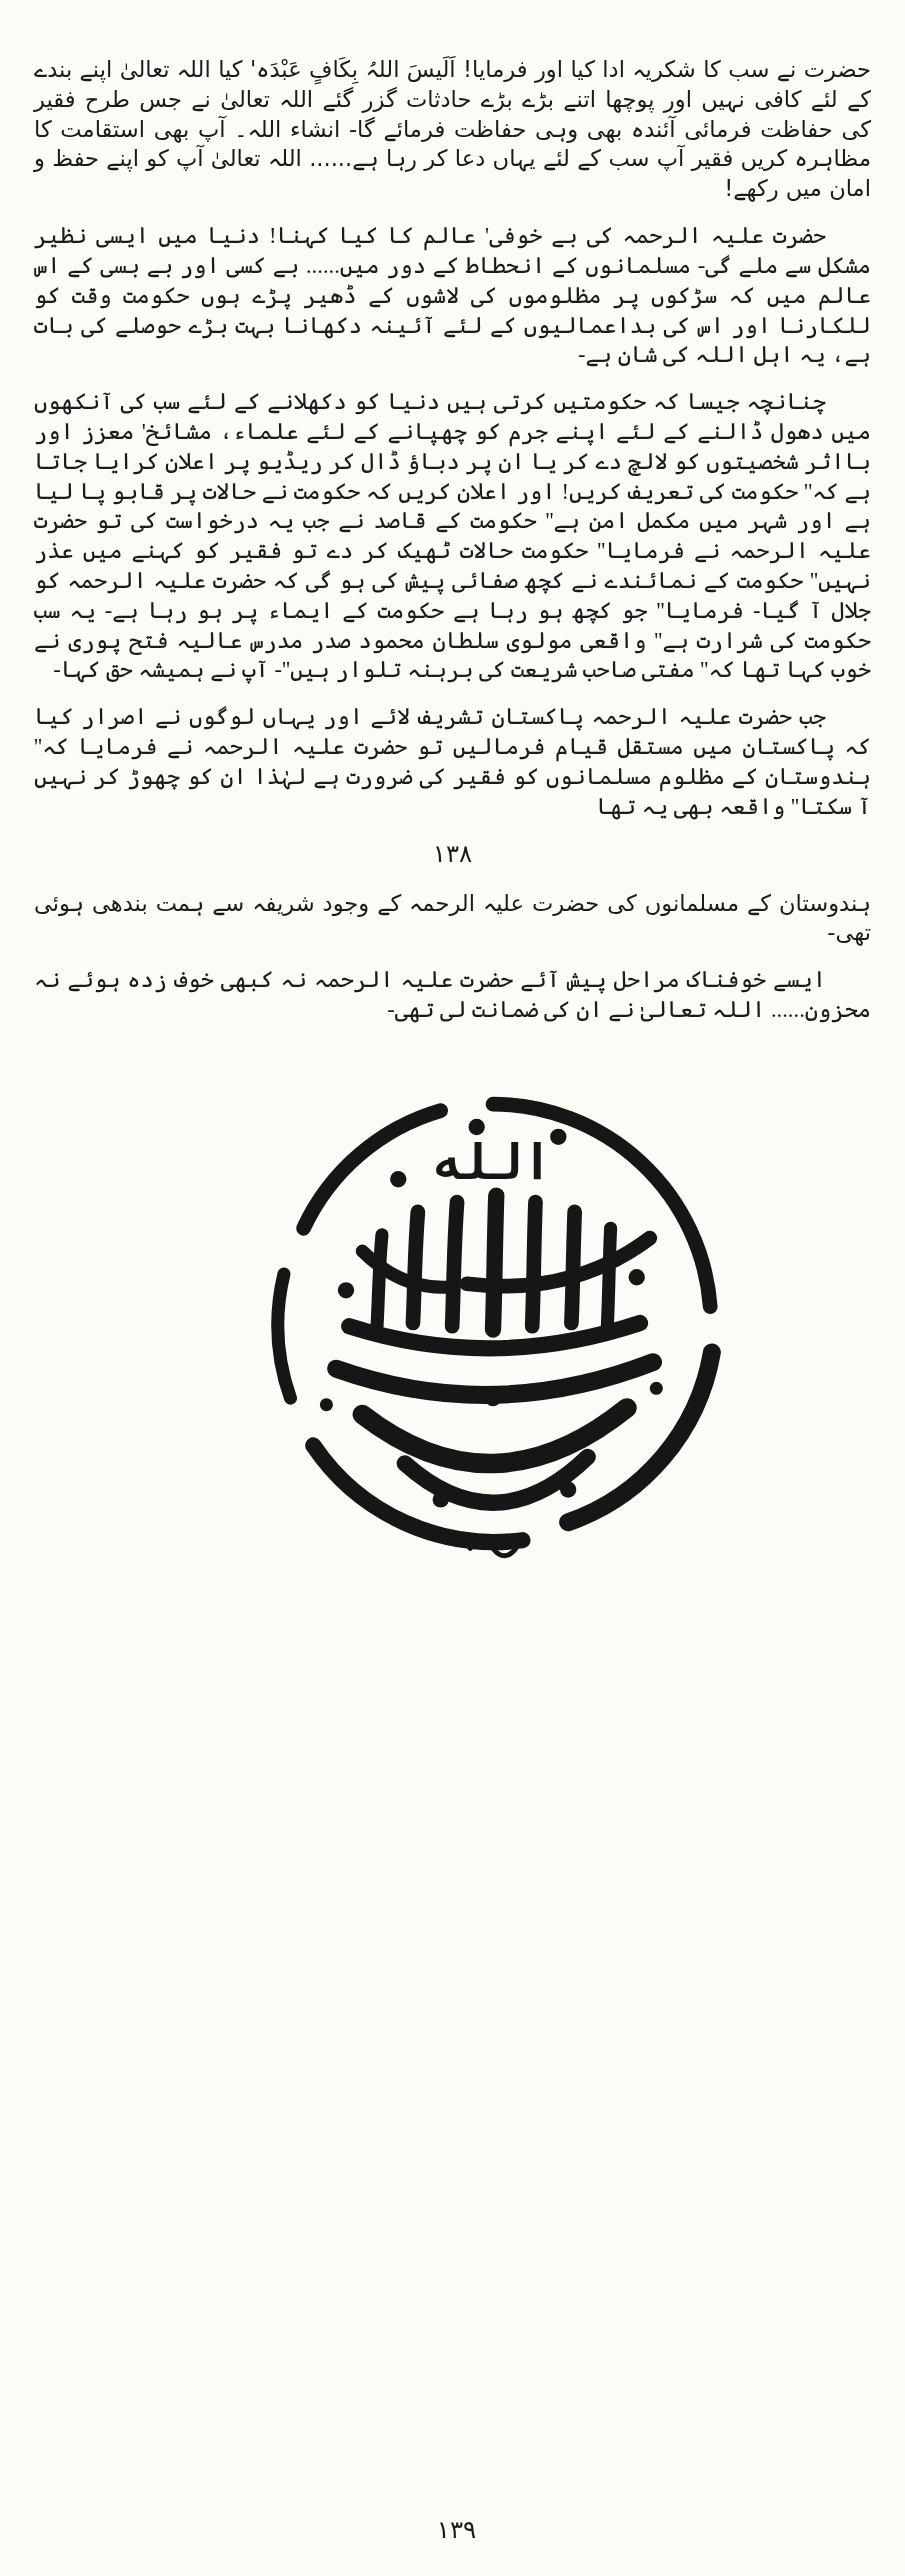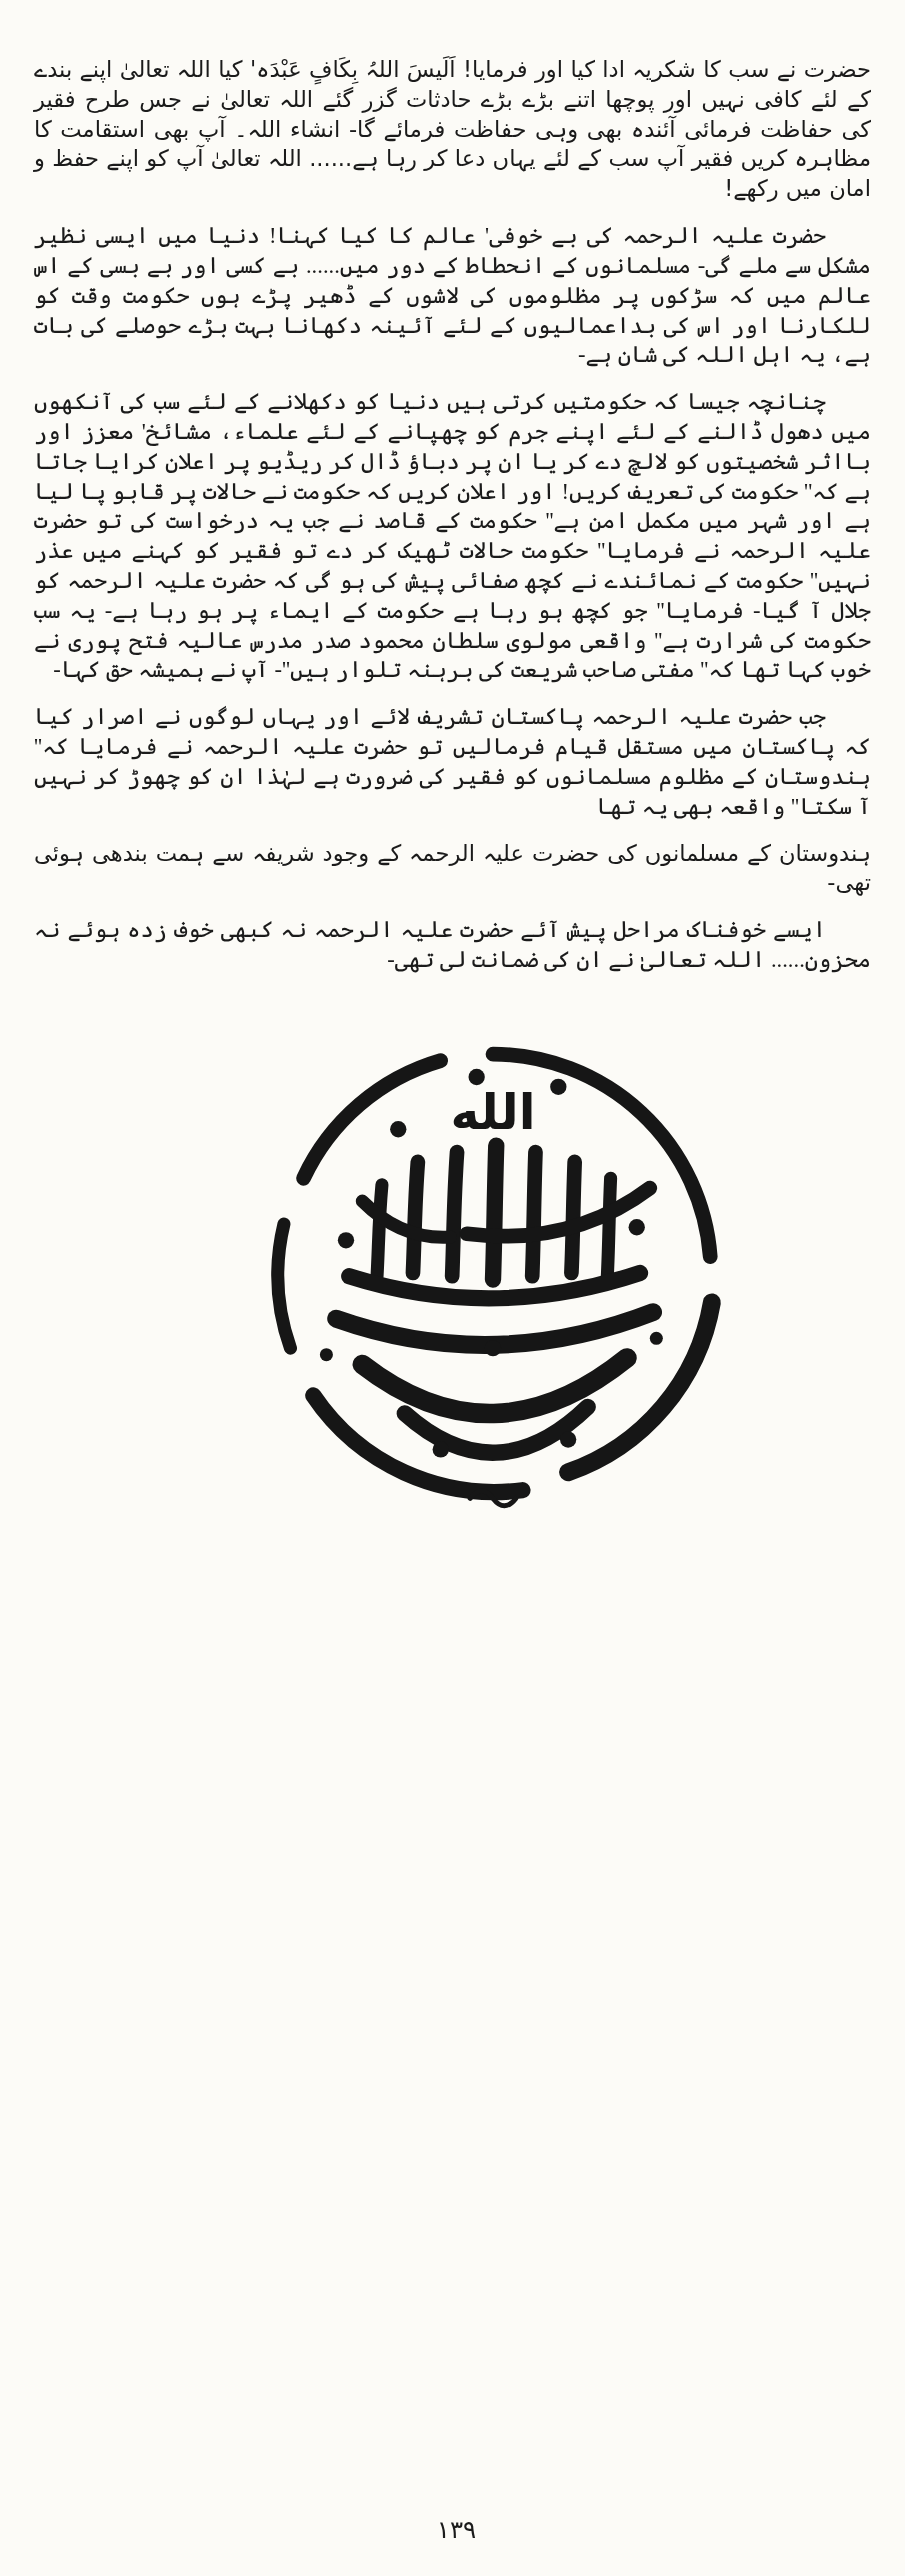--- a/index.html
+++ b/index.html
@@ -49,39 +49,41 @@
     bottom: 32px;
     left: 8px;
     right: 0;
     margin: 0;
   }
   .medallion {
     width: 490px;
     margin: 53px auto 0 auto;
     position: relative;
     left: 40px;
+    font-family: Liberation Mono, monospace;
   }
   .medallion svg {
     display: block;
     width: 100%;
     height: auto;
   }
 </style>
 </head>
 <body>
 
 <div class="page">
 
   <div class="text-block first" dir="rtl">
     <p>حضرت نے سب کا شکریہ ادا کیا اور فرمایا! اَلَیسَ اللہُ بِکَافٍ عَبْدَہ' کیا اللہ تعالیٰ اپنے بندے کے لئے کافی نہیں اور پوچھا اتنے بڑے بڑے حادثات گزر گئے اللہ تعالیٰ نے جس طرح فقیر کی حفاظت فرمائی آئندہ بھی وہی حفاظت فرمائے گا- انشاء اللہ۔ آپ بھی استقامت کا مظاہرہ کریں فقیر آپ سب کے لئے یہاں دعا کر رہا ہے...... اللہ تعالیٰ آپ کو اپنے حفظ و امان میں رکھے!</p>
     <p class="indent">حضرت علیہ الرحمہ کی بے خوفی' عالم کا کیا کہنا! دنیا میں ایسی نظیر مشکل سے ملے گی- مسلمانوں کے انحطاط کے دور میں...... بے کسی اور بے بسی کے اس عالم میں کہ سڑکوں پر مظلوموں کی لاشوں کے ڈھیر پڑے ہوں حکومت وقت کو للکارنا اور اس کی بداعمالیوں کے لئے آئینہ دکھانا بہت بڑے حوصلے کی بات ہے، یہ اہل اللہ کی شان ہے-</p>
     <p class="indent">چنانچہ جیسا کہ حکومتیں کرتی ہیں دنیا کو دکھلانے کے لئے سب کی آنکھوں میں دھول ڈالنے کے لئے اپنے جرم کو چھپانے کے لئے علماء، مشائخ' معزز اور بااثر شخصیتوں کو لالچ دے کر یا ان پر دباؤ ڈال کر ریڈیو پر اعلان کرایا جاتا ہے کہ'' حکومت کی تعریف کریں! اور اعلان کریں کہ حکومت نے حالات پر قابو پا لیا ہے اور شہر میں مکمل امن ہے'' حکومت کے قاصد نے جب یہ درخواست کی تو حضرت علیہ الرحمہ نے فرمایا'' حکومت حالات ٹھیک کر دے تو فقیر کو کہنے میں عذر نہیں'' حکومت کے نمائندے نے کچھ صفائی پیش کی ہو گی کہ حضرت علیہ الرحمہ کو جلال آ گیا- فرمایا'' جو کچھ ہو رہا ہے حکومت کے ایماء پر ہو رہا ہے- یہ سب حکومت کی شرارت ہے'' واقعی مولوی سلطان محمود صدر مدرس عالیہ فتح پوری نے خوب کہا تھا کہ'' مفتی صاحب شریعت کی برہنہ تلوار ہیں''- آپ نے ہمیشہ حق کہا-</p>
     <p class="indent">جب حضرت علیہ الرحمہ پاکستان تشریف لائے اور یہاں لوگوں نے اصرار کیا کہ پاکستان میں مستقل قیام فرمالیں تو حضرت علیہ الرحمہ نے فرمایا کہ'' ہندوستان کے مظلوم مسلمانوں کو فقیر کی ضرورت ہے لہٰذا ان کو چھوڑ کر نہیں آ سکتا'' واقعہ بھی یہ تھا</p>
   </div>
 
+  <div class="page-number">۱۳۸</div>
 
   <div class="text-block" dir="rtl">
     <p>ہندوستان کے مسلمانوں کی حضرت علیہ الرحمہ کے وجود شریفہ سے ہمت بندھی ہوئی تھی-</p>
     <p class="indent">ایسے خوفناک مراحل پیش آئے حضرت علیہ الرحمہ نہ کبھی خوف زدہ ہوئے نہ محزون...... اللہ تعالیٰ نے ان کی ضمانت لی تھی-</p>
   </div>
 
   <div class="medallion">
     <svg viewBox="0 0 300 300" xmlns="http://www.w3.org/2000/svg">
       <g stroke="#161616" fill="none" stroke-linecap="round">
 

